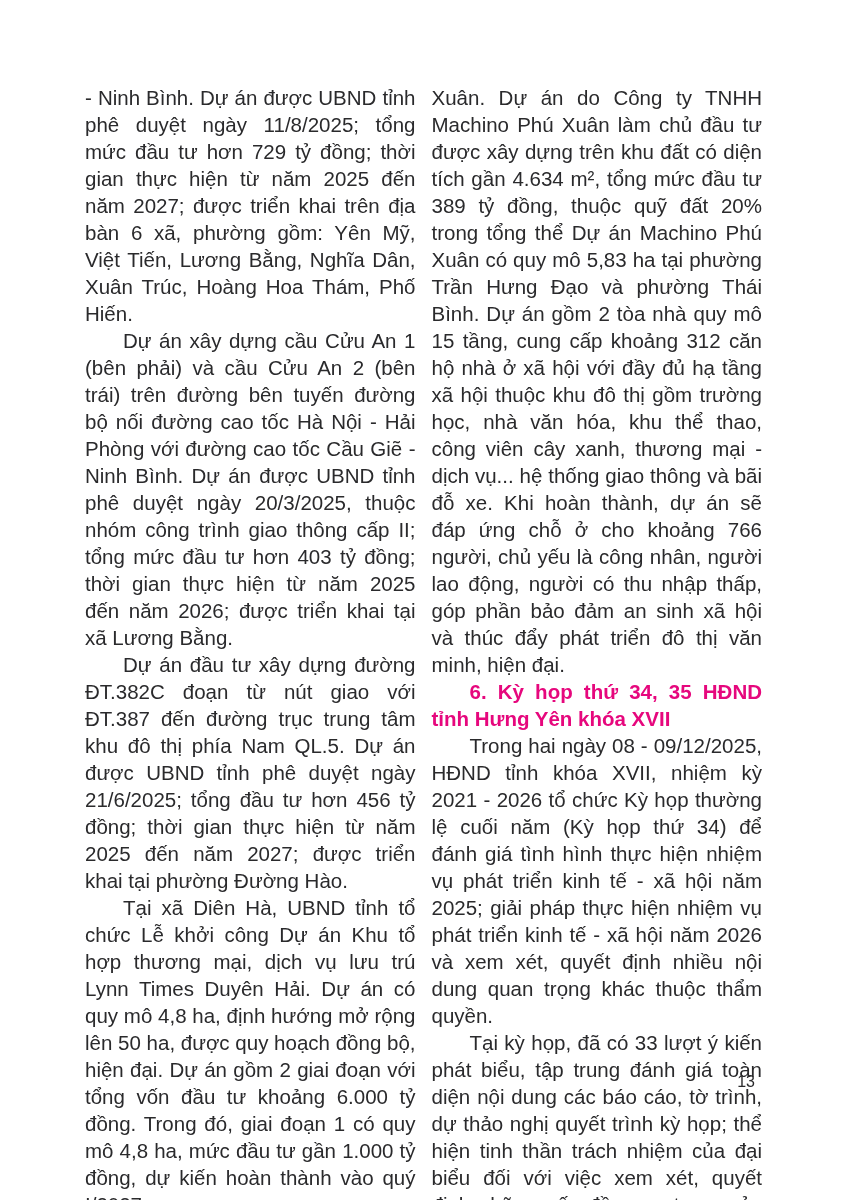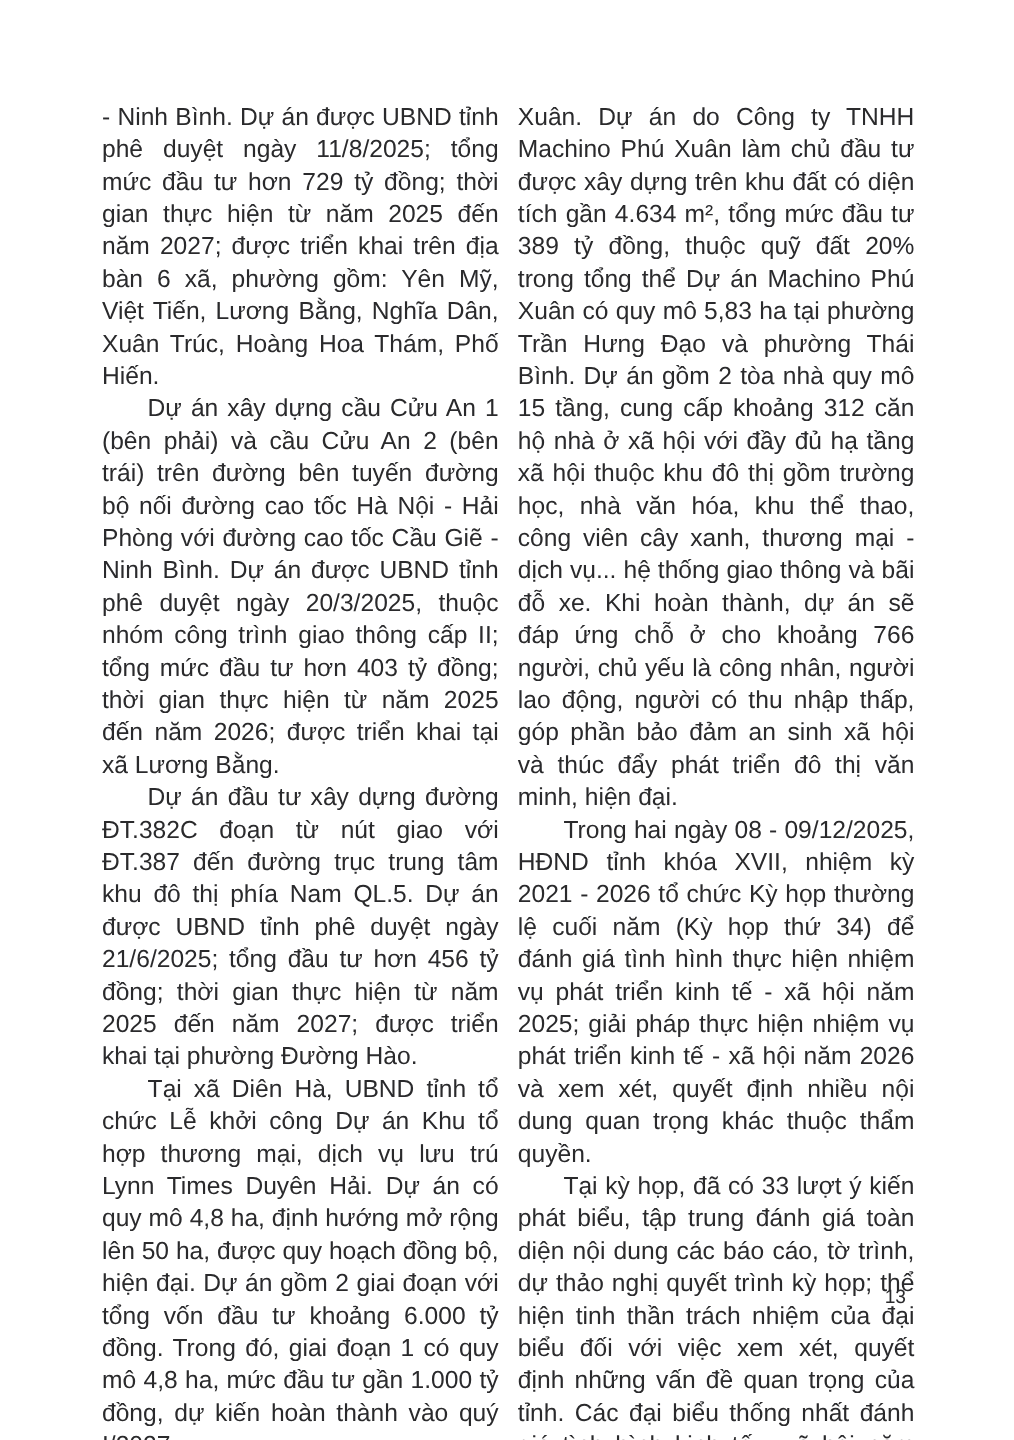--- a/index.html
+++ b/index.html
@@ -63,20 +63,21 @@
     <div class="col">
       <p class="para no-indent">- Ninh Bình. Dự án được UBND tỉnh phê duyệt ngày 11/8/2025; tổng mức đầu tư hơn 729 tỷ đồng; thời gian thực hiện từ năm 2025 đến năm 2027; được triển khai trên địa bàn 6 xã, phường gồm: Yên Mỹ, Việt Tiến, Lương Bằng, Nghĩa Dân, Xuân Trúc, Hoàng Hoa Thám, Phố Hiến.</p>
       <p class="para">Dự án xây dựng cầu Cửu An 1 (bên phải) và cầu Cửu An 2 (bên trái) trên đường bên tuyến đường bộ nối đường cao tốc Hà Nội - Hải Phòng với đường cao tốc Cầu Giẽ - Ninh Bình. Dự án được UBND tỉnh phê duyệt ngày 20/3/2025, thuộc nhóm công trình giao thông cấp II; tổng mức đầu tư hơn 403 tỷ đồng; thời gian thực hiện từ năm 2025 đến năm 2026; được triển khai tại xã Lương Bằng.</p>
       <p class="para">Dự án đầu tư xây dựng đường ĐT.382C đoạn từ nút giao với ĐT.387 đến đường trục trung tâm khu đô thị phía Nam QL.5. Dự án được UBND tỉnh phê duyệt ngày 21/6/2025; tổng đầu tư hơn 456 tỷ đồng; thời gian thực hiện từ năm 2025 đến năm 2027; được triển khai tại phường Đường Hào.</p>
       <p class="para">Tại xã Diên Hà, UBND tỉnh tổ chức Lễ khởi công Dự án Khu tổ hợp thương mại, dịch vụ lưu trú Lynn Times Duyên Hải. Dự án có quy mô 4,8 ha, định hướng mở rộng lên 50 ha, được quy hoạch đồng bộ, hiện đại. Dự án gồm 2 giai đoạn với tổng vốn đầu tư khoảng 6.000 tỷ đồng. Trong đó, giai đoạn 1 có quy mô 4,8 ha, mức đầu tư gần 1.000 tỷ đồng, dự kiến hoàn thành vào quý I/2027.</p>
 
     </div>
 
     <div class="col">
       <p class="para no-indent">Xuân. Dự án do Công ty TNHH Machino Phú Xuân làm chủ đầu tư được xây dựng trên khu đất có diện tích gần 4.634 m², tổng mức đầu tư 389 tỷ đồng, thuộc quỹ đất 20% trong tổng thể Dự án Machino Phú Xuân có quy mô 5,83 ha tại phường Trần Hưng Đạo và phường Thái Bình. Dự án gồm 2 tòa nhà quy mô 15 tầng, cung cấp khoảng 312 căn hộ nhà ở xã hội với đầy đủ hạ tầng xã hội thuộc khu đô thị gồm trường học, nhà văn hóa, khu thể thao, công viên cây xanh, thương mại - dịch vụ... hệ thống giao thông và bãi đỗ xe. Khi hoàn thành, dự án sẽ đáp ứng chỗ ở cho khoảng 766 người, chủ yếu là công nhân, người lao động, người có thu nhập thấp, góp phần bảo đảm an sinh xã hội và thúc đẩy phát triển đô thị văn minh, hiện đại.</p>
+      <h2 class="heading">6. Kỳ họp thứ 34, 35 HĐND tỉnh Hưng Yên khóa XVII</h2>
       <p class="para">Trong hai ngày 08 - 09/12/2025, HĐND tỉnh khóa XVII, nhiệm kỳ 2021 - 2026 tổ chức Kỳ họp thường lệ cuối năm (Kỳ họp thứ 34) để đánh giá tình hình thực hiện nhiệm vụ phát triển kinh tế - xã hội năm 2025; giải pháp thực hiện nhiệm vụ phát triển kinh tế - xã hội năm 2026 và xem xét, quyết định nhiều nội dung quan trọng khác thuộc thẩm quyền.</p>
       <p class="para">Tại kỳ họp, đã có 33 lượt ý kiến phát biểu, tập trung đánh giá toàn diện nội dung các báo cáo, tờ trình, dự thảo nghị quyết trình kỳ họp; thể hiện tinh thần trách nhiệm của đại biểu đối với việc xem xét, quyết định những vấn đề quan trọng của tỉnh. Các đại biểu thống nhất đánh giá tình hình kinh tế - xã hội năm 2025</p>
     </div>
 
   </div>
 
   <div class="page-number">13</div>
 </div>
 
 </body></html>

